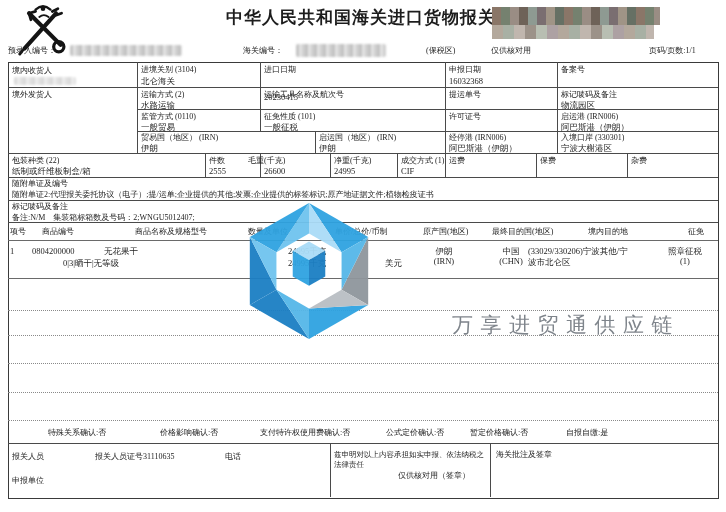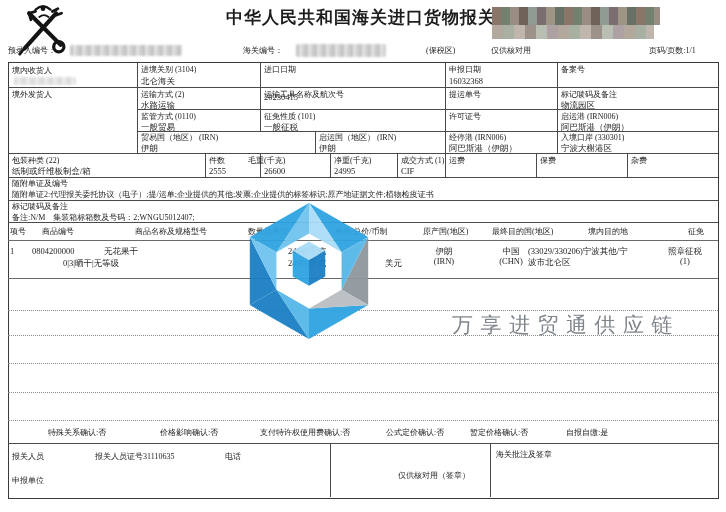--- a/index.html
+++ b/index.html
@@ -189,20 +189,21 @@
   <div class="t lab" style="left:470px;top:428px;">暂定价格确认:否</div>
   <div class="t lab" style="left:566px;top:428px;">自报自缴:是</div>
   <div class="hline" style="left:8px;top:443px;width:710px;"></div>
 
   <div class="vline" style="left:330px;top:443px;height:54px;"></div>
   <div class="vline" style="left:490px;top:443px;height:54px;"></div>
   <div class="t lab" style="left:12px;top:452px;">报关人员</div>
   <div class="t lab" style="left:95px;top:452px;">报关人员证号31110635</div>
   <div class="t lab" style="left:225px;top:452px;">电话</div>
   <div class="t lab" style="left:12px;top:476px;">申报单位</div>
+  <div class="wrapbox" style="left:334px;top:450px;width:152px;font-size:7.5px;line-height:10px;">兹申明对以上内容承担如实申报、依法纳税之法律责任</div>
   <div class="t lab" style="left:398px;top:471px;">仅供核对用（签章）</div>
   <div class="t lab" style="left:496px;top:450px;">海关批注及签章</div>
 
   <div class="wm" style="left:235px;top:197px;">
     <svg width="148" height="148" viewBox="0 0 100 100">
 
       <polygon points="50,4 90,27 72,37.4" fill="#2fa3e1"></polygon>
       <polygon points="50,4 72,37.4 50,24.7" fill="#aadcf7"></polygon>
       <polygon points="50,4 50,24.7 28,37.4" fill="#6fc4ef"></polygon>
       <polygon points="50,4 28,37.4 10,27" fill="#2fa3e1"></polygon>

